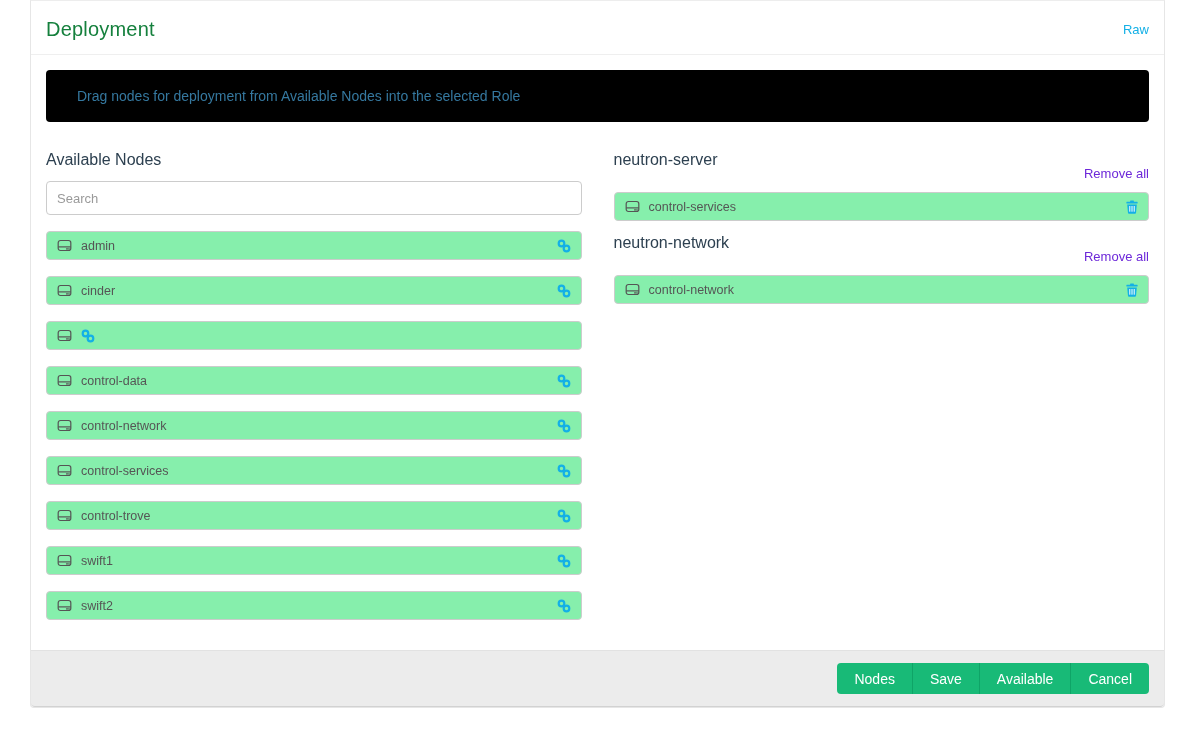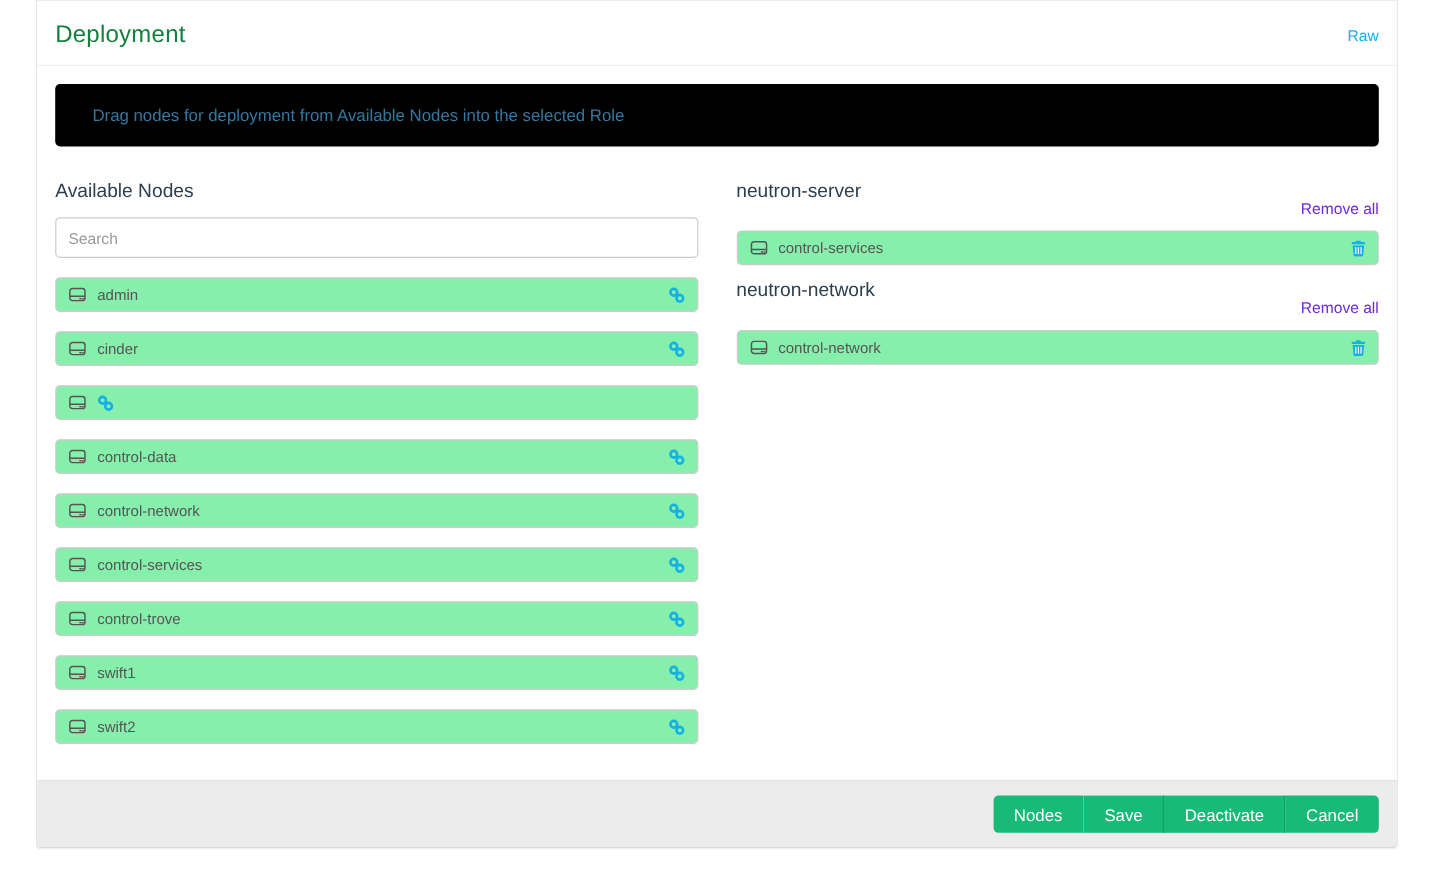--- a/index.html
+++ b/index.html
@@ -366,18 +366,18 @@
   </div>
         </div>
 
     </div>
   </div>
 
   <div class="panel-footer">
     <div class="btn-group">
         <button class="btn">Nodes</button>
         <button class="btn">Save</button>
-        <button class="btn">Deactivate</button>
+        <button class="btn">Available</button>
         <button class="btn">Cancel</button>
       </div>
   </div>
 
 </div>
 
 </body></html>

